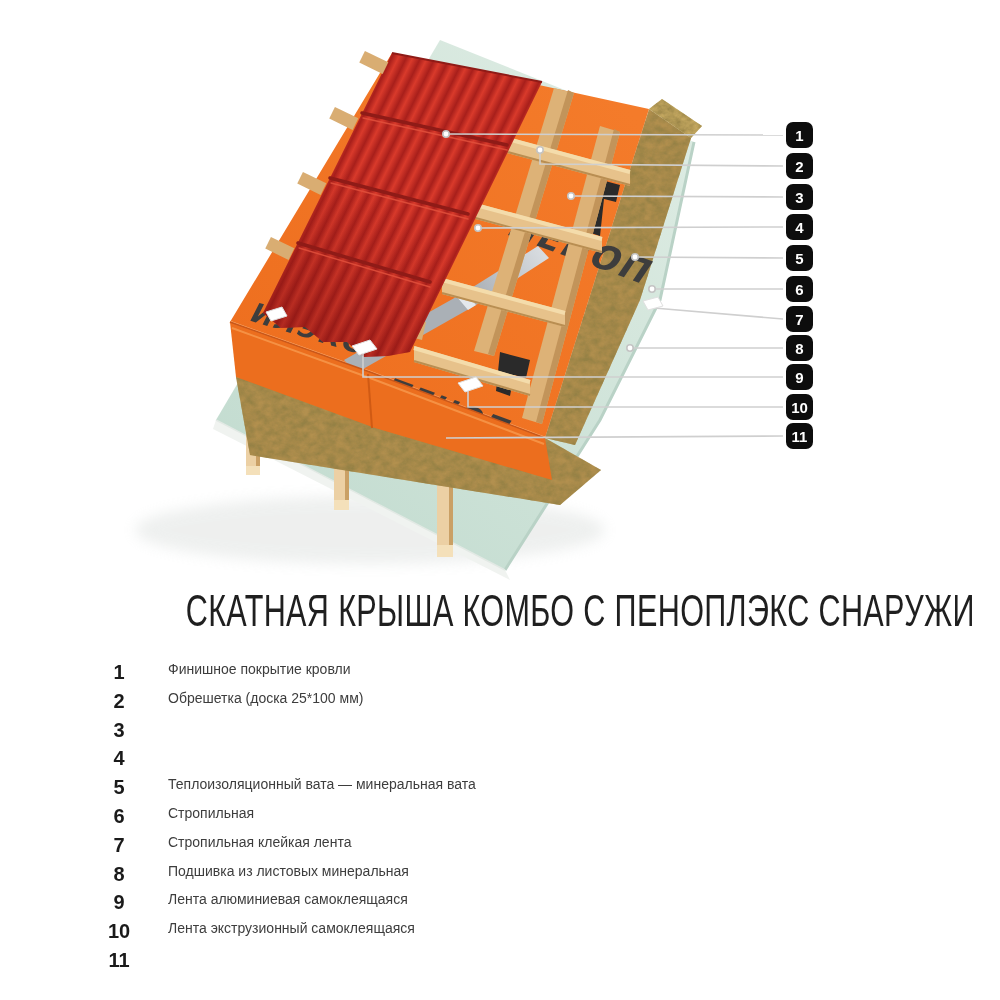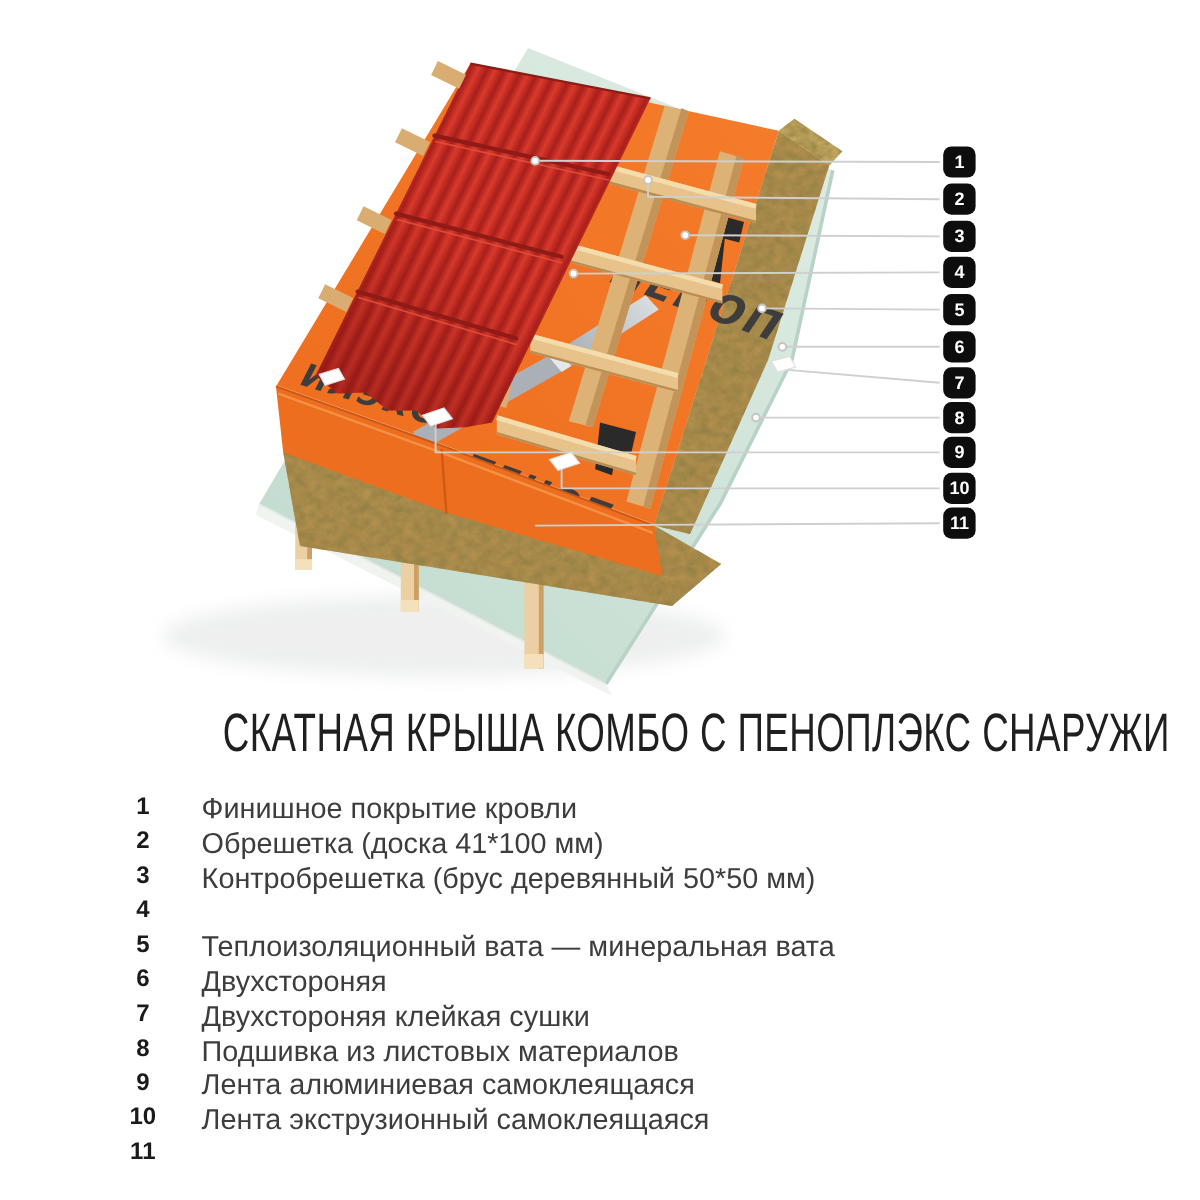--- a/index.html
+++ b/index.html
@@ -9,21 +9,21 @@
   .badge{position:absolute;left:786px;width:27px;height:26px;border-radius:7px;
          background:var(--c-badge,#0d0d0d);color:#fff;display:flex;align-items:center;justify-content:center;
          font-size:15px;font-weight:bold;line-height:1;}
   .title-wrap{position:absolute;left:0;right:12px;top:585px;text-align:right;}
   .title-inner{display:inline-block;white-space:nowrap;font-size:45px;font-weight:400;
                color:#1f1f1f;transform:scaleX(.68);transform-origin:center;letter-spacing:.5px;}
   .legend{position:absolute;left:0;top:0;width:1000px;}
   .legend-row{position:absolute;left:0;width:1000px;height:26px;}
   .legend-num{position:absolute;left:103px;width:32px;text-align:center;
               font-size:20px;font-weight:bold;color:#1a1a1a;}
-  .legend-text{position:absolute;left:168px;right:30px;font-size:24px;color:#3d3d3d;}
+  .legend-text{position:absolute;left:168px;right:30px;font-size:14px;color:#3d3d3d;}
   text.brand{font-family:"DejaVu Sans", sans-serif;font-weight:bold;fill:#3d3d3d;letter-spacing:2px;}
 </style>
 </head>
 <body>
 
 <div id="app">
 
   <svg id="scene" width="1000" height="585" viewBox="0 0 1000 585">
     <defs>
       <linearGradient id="gGreen" x1="650" y1="120" x2="280" y2="520" gradientUnits="userSpaceOnUse">
@@ -214,44 +214,43 @@
     <span class="title-inner">СКАТНАЯ КРЫША КОМБО С ПЕНОПЛЭКС СНАРУЖИ</span>
   </div>
 
   <div class="legend" id="legend">
       <div class="legend-row" style="top: 661px;">
         <div class="legend-num">1</div>
         <div class="legend-text">Финишное покрытие кровли</div>
       </div>
       <div class="legend-row" style="top: 689.8px;">
         <div class="legend-num">2</div>
-        <div class="legend-text">Обрешетка (доска 41*100 мм)</div>
+        <div class="legend-text">Обрешетка (доска 25*100 мм)</div>
       </div>
       <div class="legend-row" style="top: 718.6px;">
         <div class="legend-num">3</div>
-        <div class="legend-text">Контробрешетка (брус деревянный 50*50 мм)</div>
       </div>
       <div class="legend-row" style="top: 747.4px;">
         <div class="legend-num">4</div>
       </div>
       <div class="legend-row" style="top: 776.2px;">
         <div class="legend-num">5</div>
         <div class="legend-text">Теплоизоляционный вата — минеральная вата</div>
       </div>
       <div class="legend-row" style="top: 805px;">
         <div class="legend-num">6</div>
-        <div class="legend-text">Двухстороняя</div>
+        <div class="legend-text">Стропильная</div>
       </div>
       <div class="legend-row" style="top: 833.8px;">
         <div class="legend-num">7</div>
-        <div class="legend-text">Двухстороняя клейкая сушки</div>
+        <div class="legend-text">Стропильная клейкая лента</div>
       </div>
       <div class="legend-row" style="top: 862.6px;">
         <div class="legend-num">8</div>
-        <div class="legend-text">Подшивка из листовых материалов</div>
+        <div class="legend-text">Подшивка из листовых минеральная</div>
       </div>
       <div class="legend-row" style="top: 891.4px;">
         <div class="legend-num">9</div>
         <div class="legend-text">Лента алюминиевая самоклеящаяся</div>
       </div>
       <div class="legend-row" style="top: 920.2px;">
         <div class="legend-num">10</div>
         <div class="legend-text">Лента экструзионный самоклеящаяся</div>
       </div>
       <div class="legend-row" style="top: 949px;">

